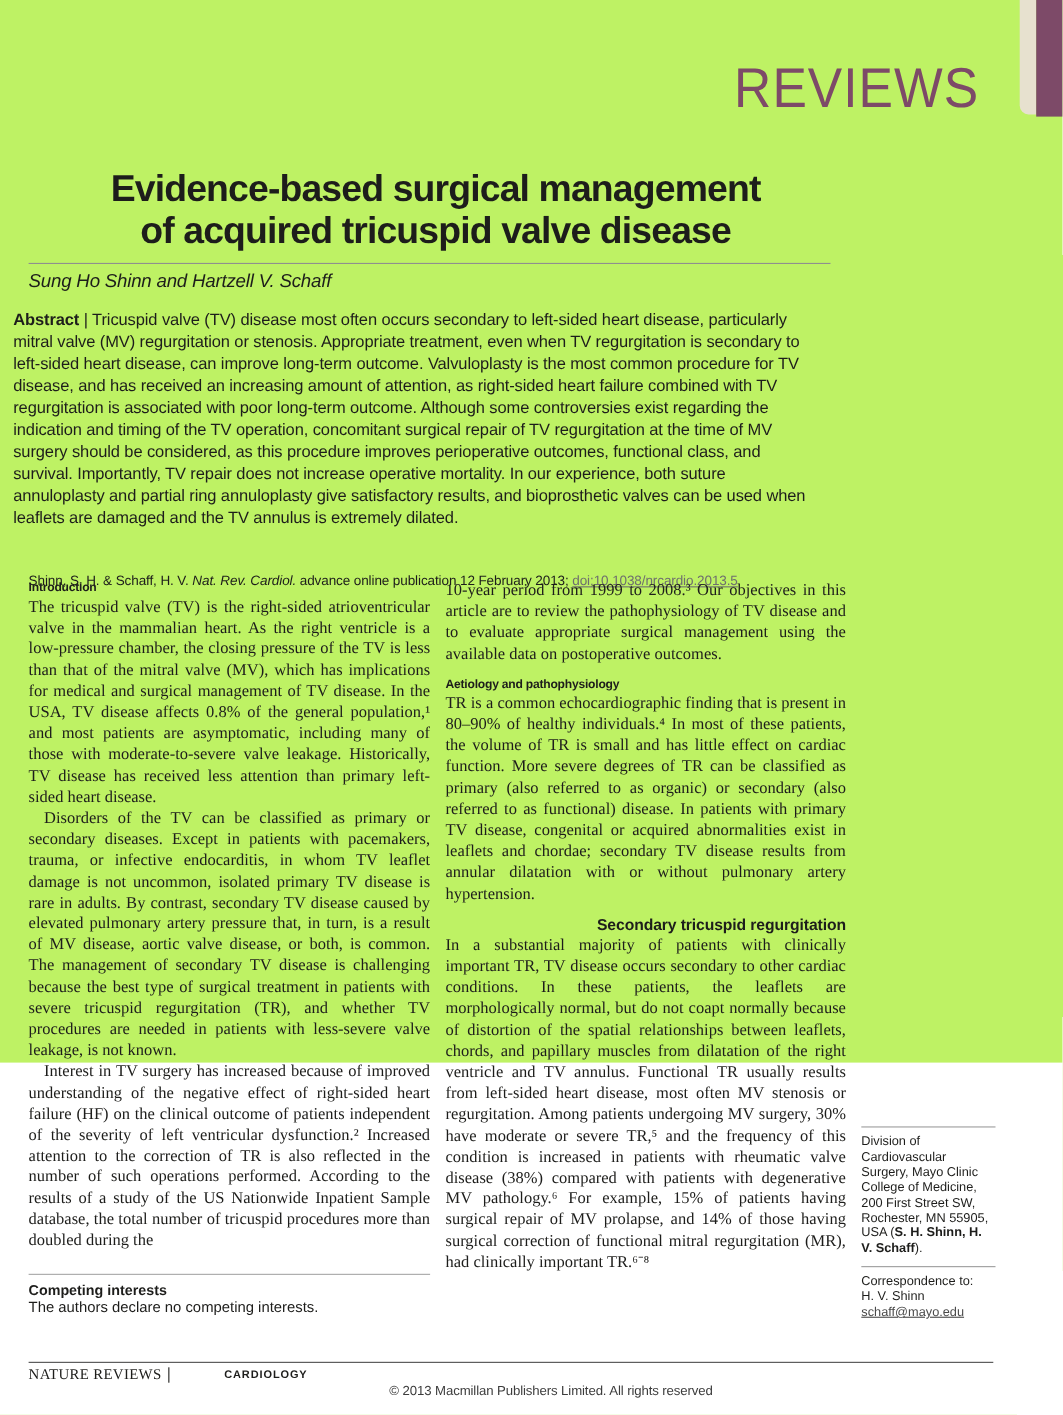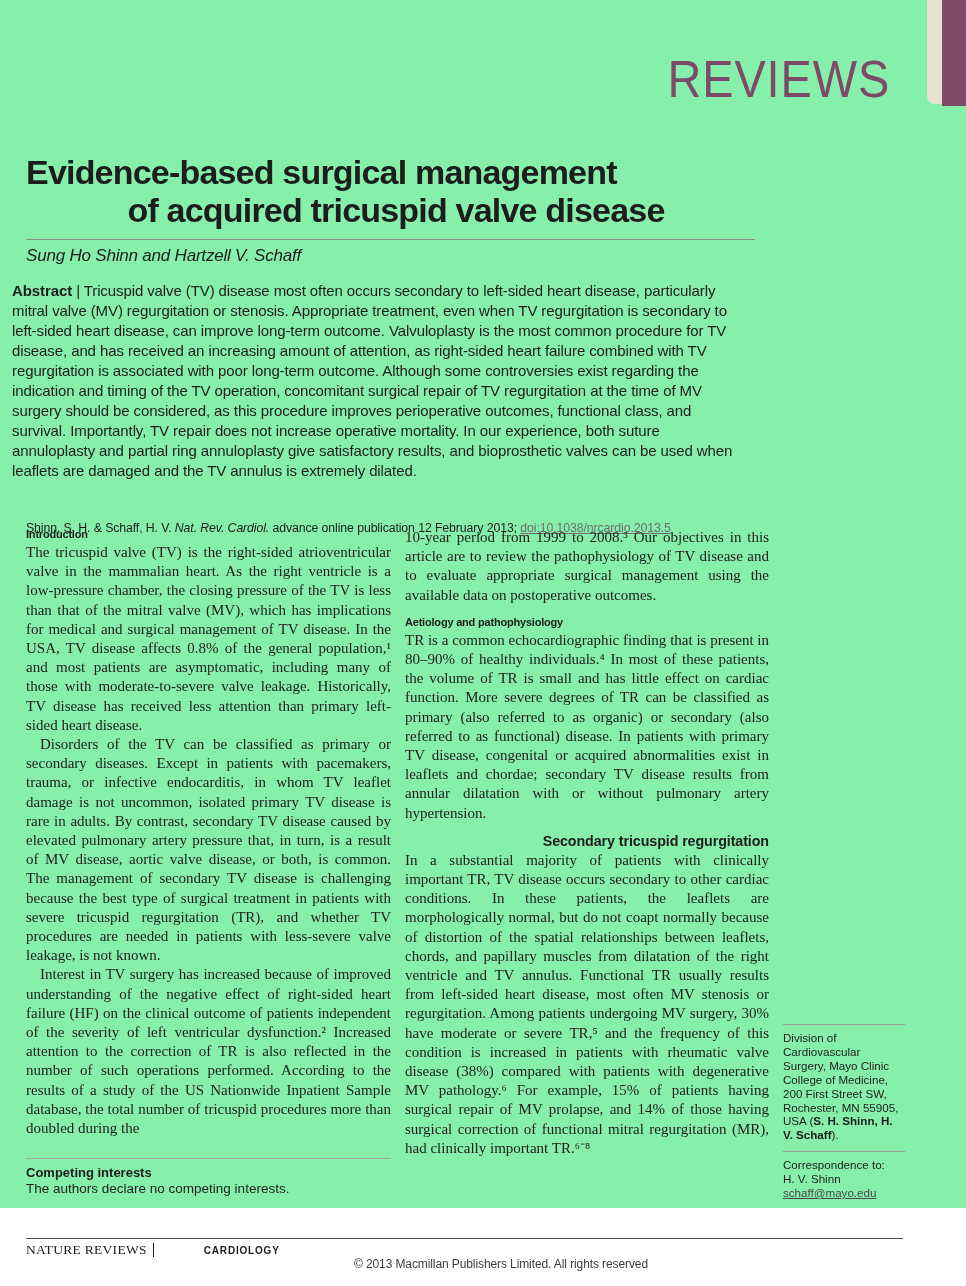--- a/index.html
+++ b/index.html
@@ -4,21 +4,21 @@
 <style>
   * { margin: 0; padding: 0; box-sizing: border-box; }
   html, body { background: #ffffff; }
   body {
     width: 966px; height: 1286px;
     font-family: "Liberation Sans", sans-serif;
     color: #231f20;
     position: relative;
     overflow: hidden;
   }
-  .page { position: absolute; inset: 0; width: 966px; height: 1208px; background: #86efac; }
+  .page { position: absolute; inset: 0; width: 966px; height: 966px; background: #bef264; }
 
   
   .banner-word {
     position: absolute; top: 50px; right: 76px;
     font-family: "Liberation Sans", sans-serif;
     font-size: 51px; font-weight: 400; letter-spacing: 1px;
     color: #7d4a68;
     transform: scaleX(0.92); transform-origin: right center;
     white-space: nowrap;
   }
@@ -132,21 +132,21 @@
 </head>
 <body>
 
 <div class="page">
 
   <div class="banner-word">REVIEWS</div>
   <div class="beige-strip"></div>
   <div class="purple-strip"></div>
 
   <h1 class="title">
-      <span style="display:block;">Evidence-based surgical management</span>
+      <span style="display:block;text-align:center;">Evidence-based surgical management</span>
       <span style="display:block;text-align:center;">of acquired tricuspid valve disease</span>
     </h1>
   <div class="title-rule"></div>
   <div class="authors">Sung Ho Shinn and Hartzell V. Schaff</div>
 
   <div class="abstract"><b>Abstract</b><span> | </span><span>Tricuspid valve (TV) disease most often occurs secondary to left-sided heart disease, particularly mitral valve (MV) regurgitation or stenosis. Appropriate treatment, even when TV regurgitation is secondary to left-sided heart disease, can improve long-term outcome. Valvuloplasty is the most common procedure for TV disease, and has received an increasing amount of attention, as right-sided heart failure combined with TV regurgitation is associated with poor long-term outcome. Although some controversies exist regarding the indication and timing of the TV operation, concomitant surgical repair of TV regurgitation at the time of MV surgery should be considered, as this procedure improves perioperative outcomes, functional class, and survival. Importantly, TV repair does not increase operative mortality. In our experience, both suture annuloplasty and partial ring annuloplasty give satisfactory results, and bioprosthetic valves can be used when leaflets are damaged and the TV annulus is extremely dilated.</span></div>
 
   <div class="citation"><span>Shinn, S. H. &amp; Schaff, H. V. </span><span class="ital">Nat. Rev. Cardiol.</span><span> advance online publication 12 February 2013; </span><a class="doi">doi:10.1038/nrcardio.2013.5</a></div>
 
   <div class="col col-left body-text">

